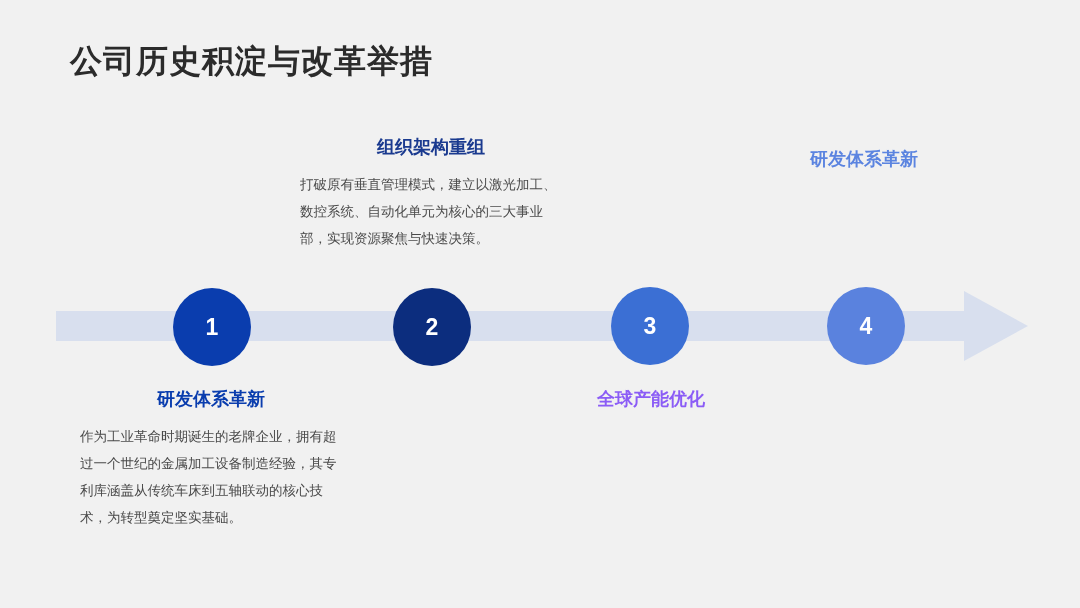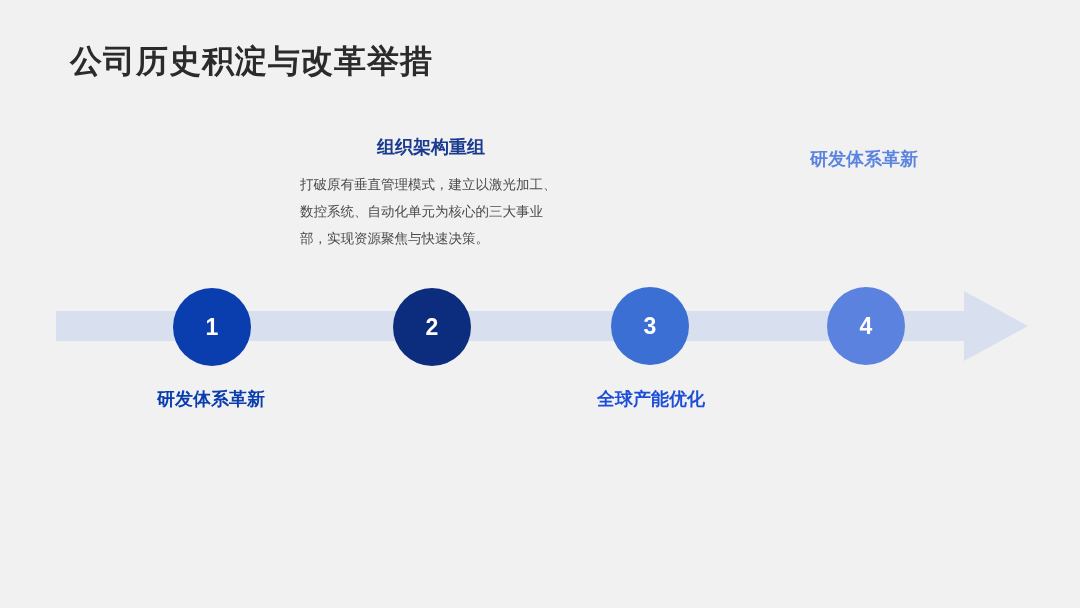--- a/index.html
+++ b/index.html
@@ -84,21 +84,21 @@
   
   .block-1 { left: 80px;  top: 388px; width: 262px; }
   .block-1 .block-heading { color: #0A3DAE; }
 
   
   .block-2 { left: 300px; top: 136px; width: 262px; }
   .block-2 .block-heading { color: #1A3A8F; }
 
   
   .block-3 { left: 520px; top: 388px; width: 262px; }
-  .block-3 .block-heading { color: #1d4ed8; }
+  .block-3 .block-heading { color: #8b5cf6; }
 
   
   .block-4 { left: 733px; top: 148px; width: 262px; }
   .block-4 .block-heading { color: #5B84E0; }
 </style>
 </head>
 <body>
 
 <div class="slide">
 
@@ -116,20 +116,21 @@
   </div>
   <div class="milestone m3">
     <span>3</span>
   </div>
   <div class="milestone m4">
     <span>4</span>
   </div>
 
   <div class="block block-1">
     <div class="block-heading">研发体系革新</div>
+    <div class="block-body">作为工业革命时期诞生的老牌企业，拥有超过一个世纪的金属加工设备制造经验，其专利库涵盖从传统车床到五轴联动的核心技术，为转型奠定坚实基础。</div>
   </div>
 
   <div class="block block-2">
     <div class="block-heading">组织架构重组</div>
     <div class="block-body">打破原有垂直管理模式，建立以激光加工、数控系统、自动化单元为核心的三大事业部，实现资源聚焦与快速决策。</div>
   </div>
 
   <div class="block block-3">
     <div class="block-heading">全球产能优化</div>
   </div>

